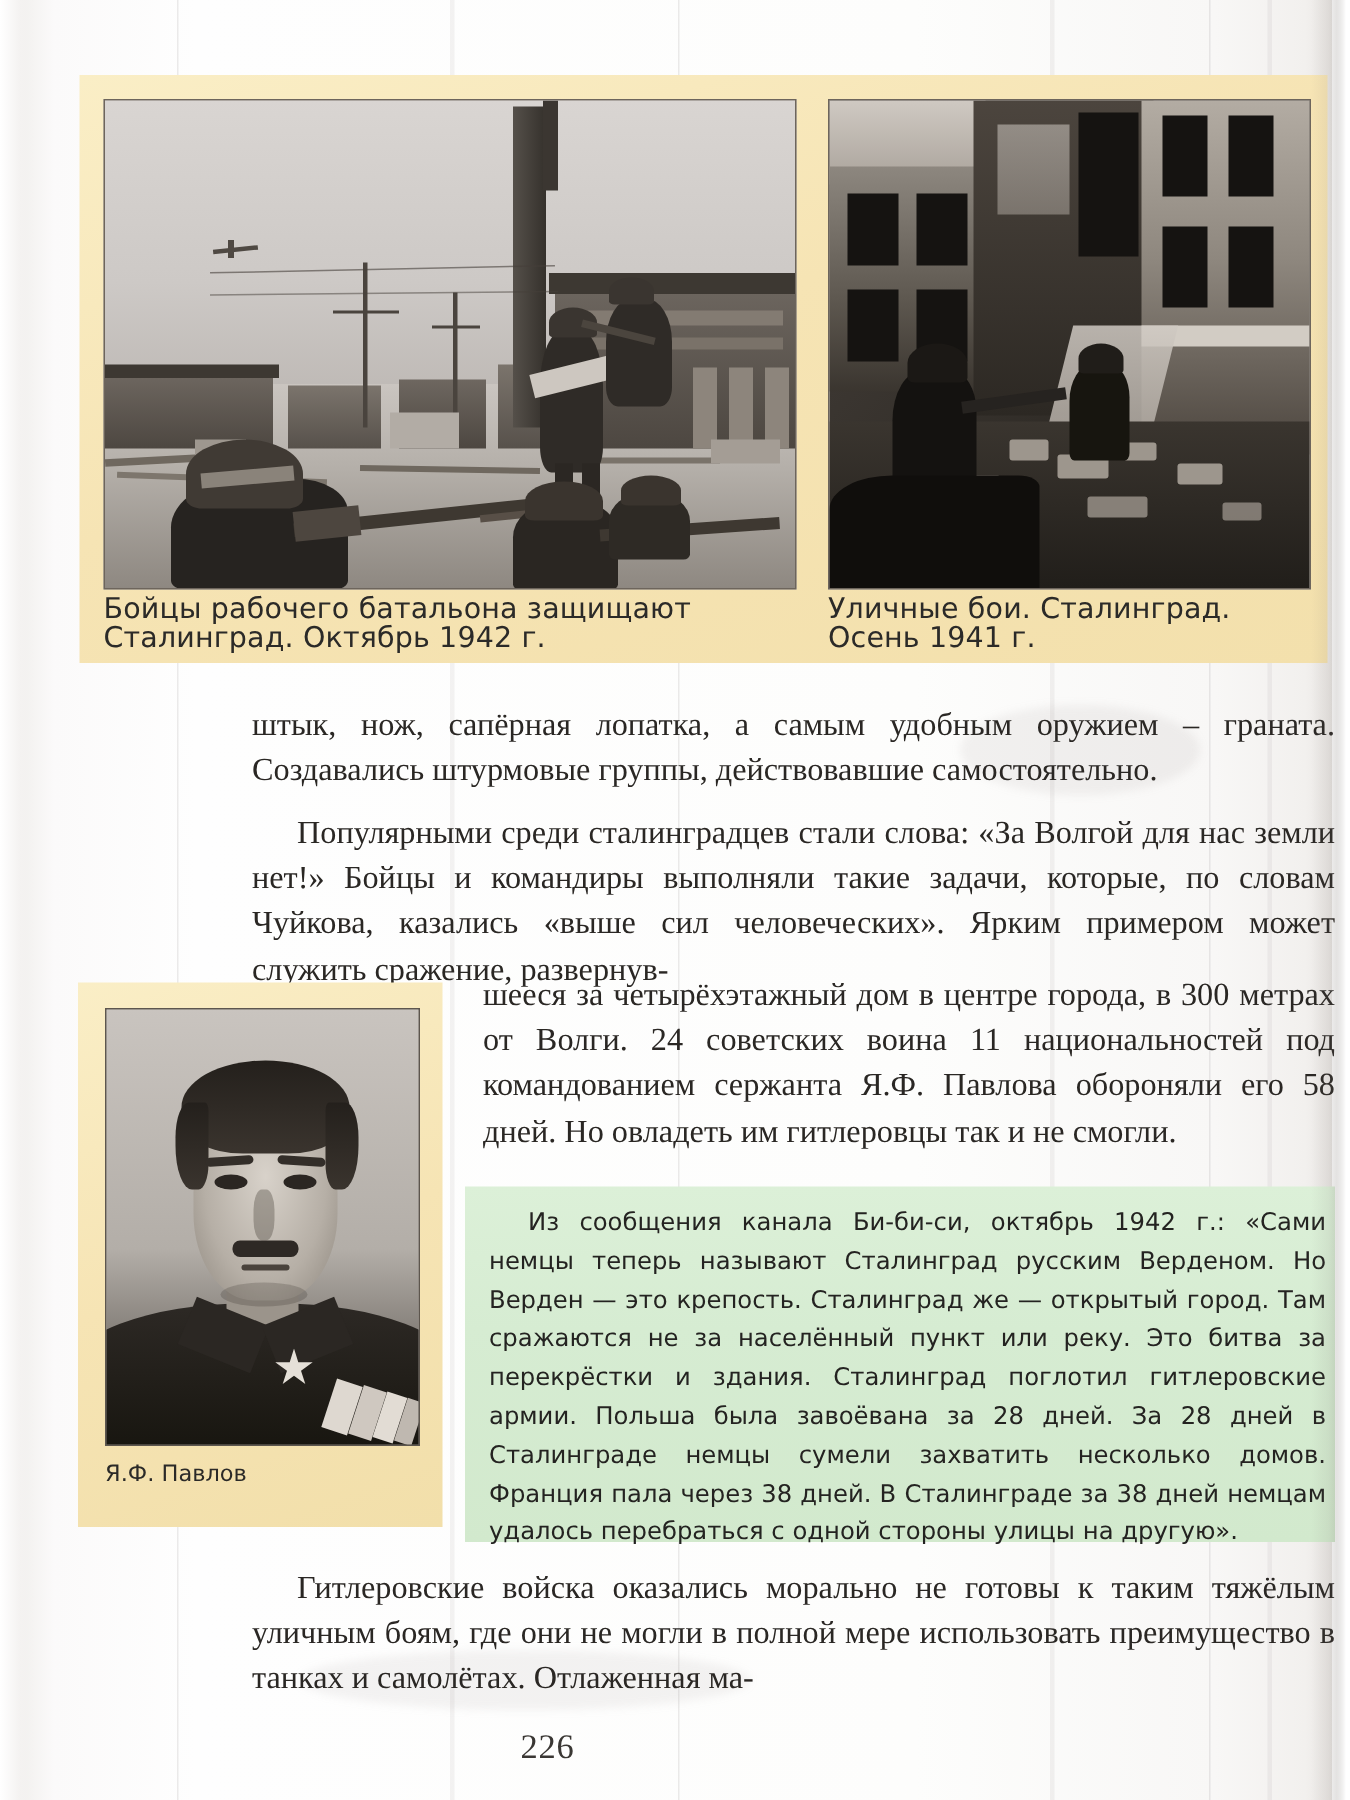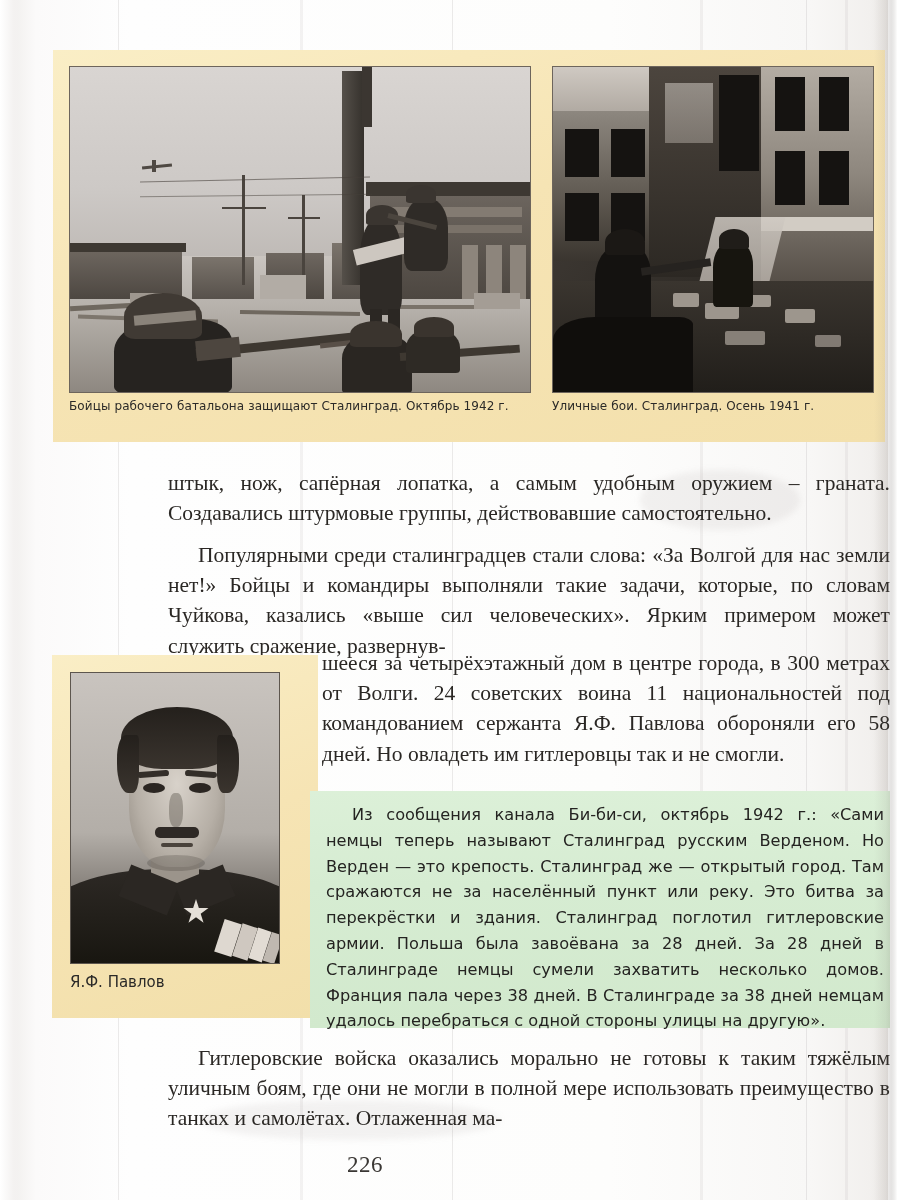--- a/index.html
+++ b/index.html
@@ -81,21 +81,21 @@
     overflow: hidden;
     border: 1px solid #6d655c;
     background: #cfcbc6;
   }
   #photo-left  { left: 16px; top: 16px; width: 460px; height: 325px; }
   #photo-right { left: 499px; top: 16px; width: 320px; height: 325px; }
 
   .cap {
     position: absolute;
     font-family: "DejaVu Sans", sans-serif;
-    font-size: 12px;
+    font-size: 19px;
     line-height: 19px;
     color: #2b2a28;
     letter-spacing: 0.1px;
   }
   #cap-left  { left: 16px; top: 347px; width: 470px; }
   #cap-right { left: 499px; top: 347px; width: 330px; }
 
   
   .ph { position: absolute; }
 
@@ -137,21 +137,20 @@
   }
   .rp-dark { background: #151311; }
   .rp-rub  { background: #9d968d; border-radius: 2px; }
 
   
   #portrait-panel {
     position: absolute;
     left: 52px; top: 655px;
     width: 243px; height: 363px;
     background: linear-gradient(160deg,#faeec6 0%, #f6e4b4 50%, #f2dfaa 100%);
-    padding-left: 23px;
   }
   #portrait-frame {
     position: absolute;
     left: 18px; top: 17px;
     width: 208px; height: 290px;
     overflow: hidden;
     border: 1px solid #5d564e;
     background: #b9b4ae;
   }
   #portrait-cap {

